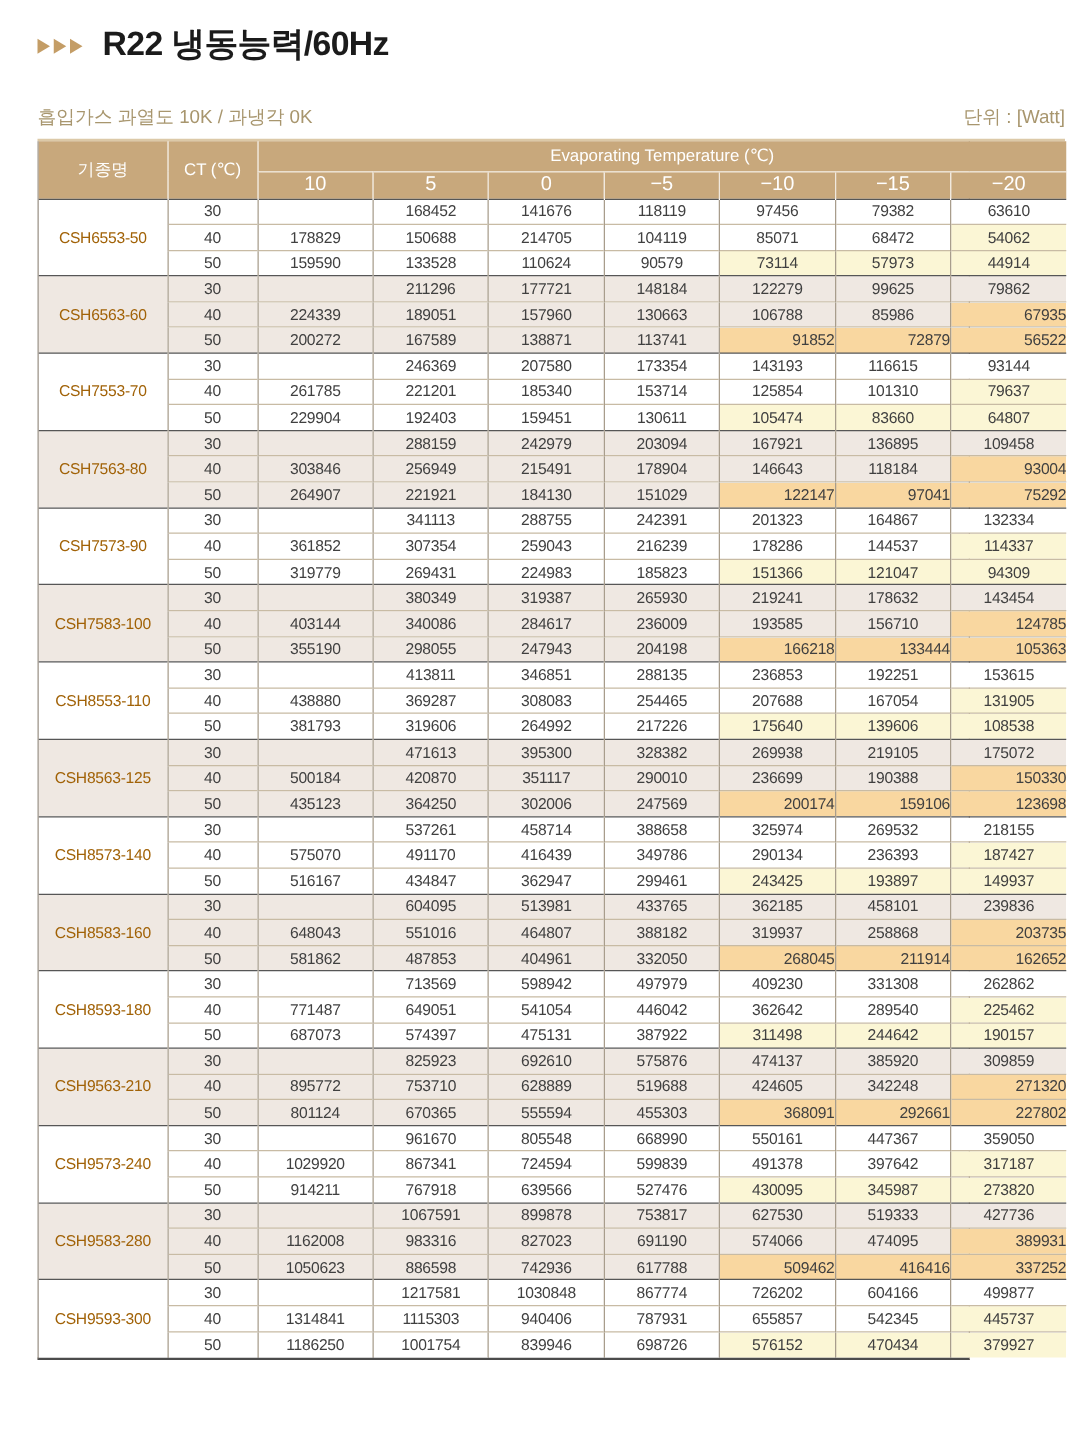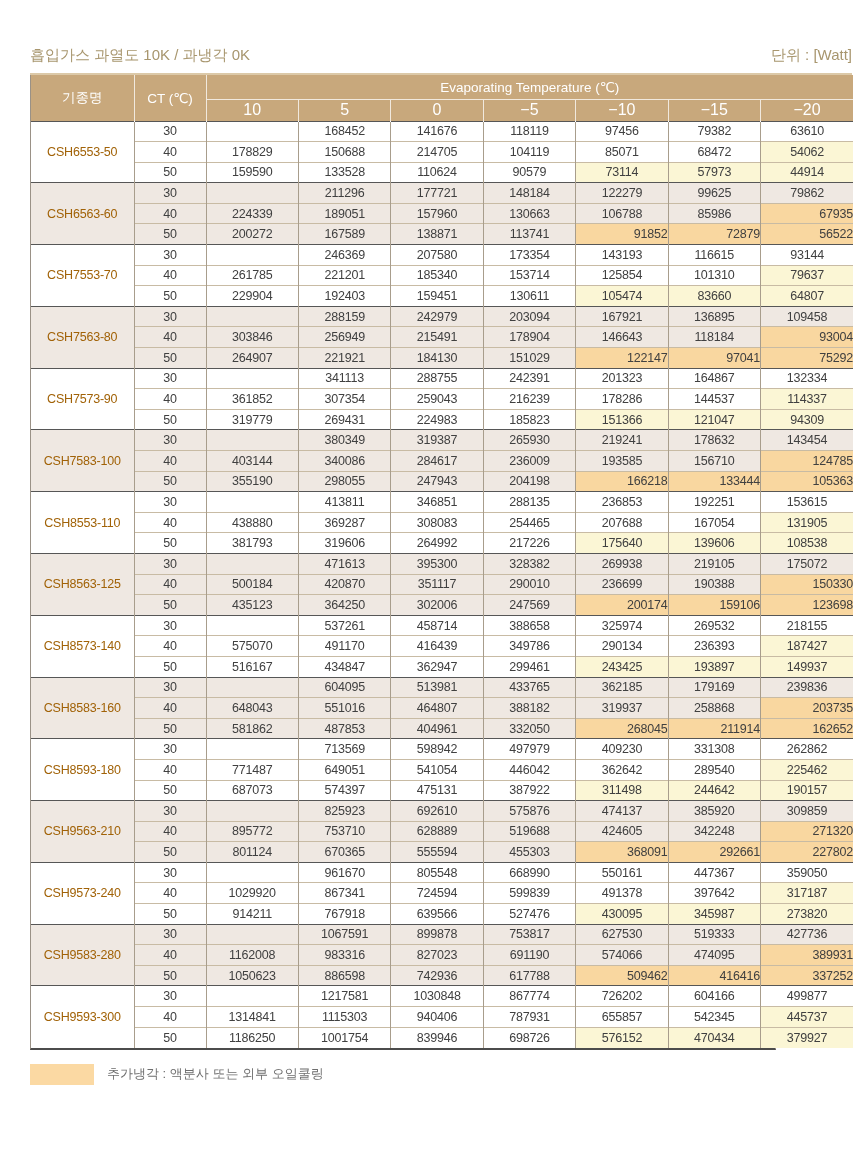--- a/index.html
+++ b/index.html
@@ -67,20 +67,28 @@
   tbody tr.block-start td{border-top:1.6px solid #565656;}
   .legend{display:flex;align-items:center;margin-top:14px;}
   .legend .swatch{width:64px;height:21px;background:var(--swatch);margin-right:13px;}
   .legend .legend-text{font-size:13px;color:#6e6e6e;}
 </style>
 </head>
 <body>
 
 <div class="page">
 
+  <div class="title-row">
+    <span class="chevrons">
+        <i></i>
+        <i></i>
+        <i></i>
+      </span>
+    <h1 class="title">R22 냉동능력/60Hz</h1>
+  </div>
 
   <div class="subtitle-row">
     <span>흡입가스 과열도 10K / 과냉각 0K</span>
     <span>단위 : [Watt]</span>
   </div>
 
   <div class="rule"></div>
 
   <div class="tbl-wrap">
     <table>
@@ -392,21 +400,21 @@
             <td class="hl">149937</td>
           </tr>
           <tr class="block-start alt">
             <td rowspan="3" class="model">CSH8583-160</td>
             <td>30</td>
             <td></td>
             <td>604095</td>
             <td>513981</td>
             <td>433765</td>
             <td>362185</td>
-            <td>179169</td>
+            <td>458101</td>
             <td>239836</td>
           </tr>
           <tr class="alt">
             <td>40</td>
             <td>648043</td>
             <td>551016</td>
             <td>464807</td>
             <td>388182</td>
             <td>319937</td>
             <td>258868</td>
@@ -574,18 +582,14 @@
             <td>839946</td>
             <td>698726</td>
             <td class="hl">576152</td>
             <td class="hl">470434</td>
             <td class="hl">379927</td>
           </tr>
         </tbody>
     </table>
   </div>
 
-  <div class="legend">
-    <span class="swatch"></span>
-    <span class="legend-text">추가냉각 : 액분사 또는 외부 오일쿨링</span>
-  </div>
 
 </div>
 
 </body></html>

